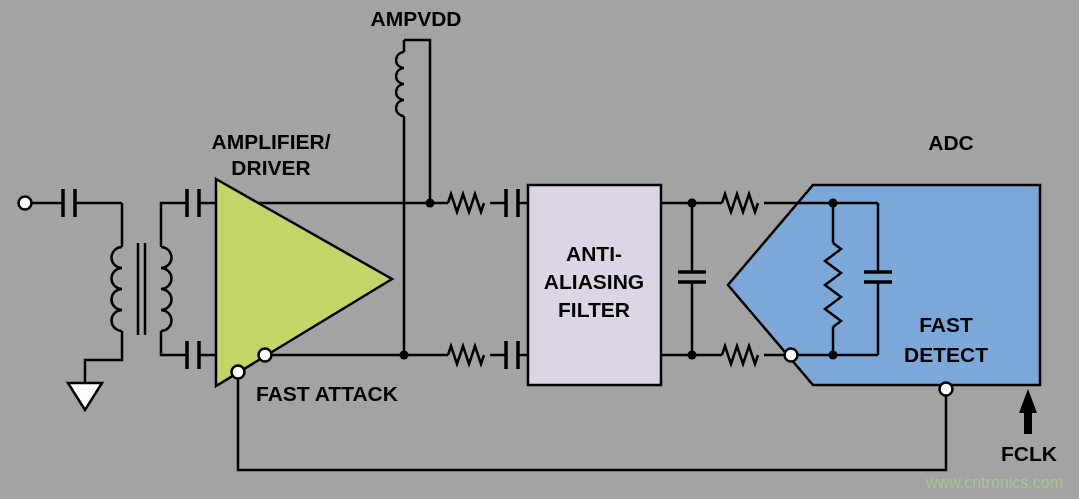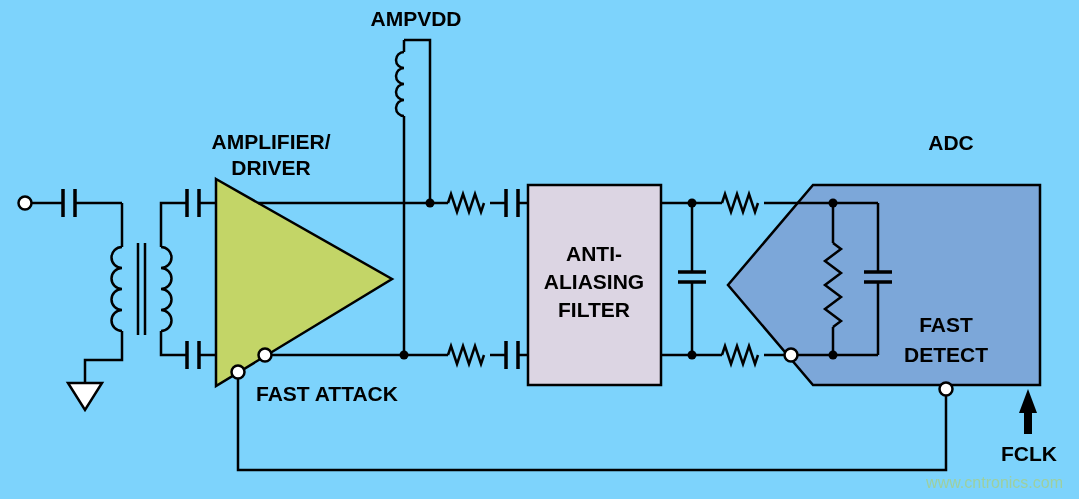--- a/index.html
+++ b/index.html
@@ -1,16 +1,16 @@
 <!DOCTYPE html>
 <html><head>
 <meta charset="utf-8">
 <style>
   html,body { margin:0; padding:0; background:#ffffff; }
-  .canvas { position:relative; width:1079px; height:499px; background:#7dd3fc; overflow:hidden; }
+  .canvas { position:relative; width:1079px; height:499px; background:#a3a3a3; overflow:hidden; }
   svg { display:block; }
   .wire   { fill:none; stroke:#000; stroke-width:2.5; }
   .sym    { fill:none; stroke:#000; stroke-width:2.5; }
   .capbar { fill:none; stroke:#000; stroke-width:3.5; }
   .shape  { stroke:#000; stroke-width:2.5; }
   .dot    { fill:#000; stroke:none; }
   .term   { fill:#fff; stroke:#000; stroke-width:2.5; }
   .gnd    { fill:#fff; stroke:#000; stroke-width:2.5; }
   .head   { fill:#000; stroke:none; }
   .shaft  { stroke:#000; stroke-width:8; }

